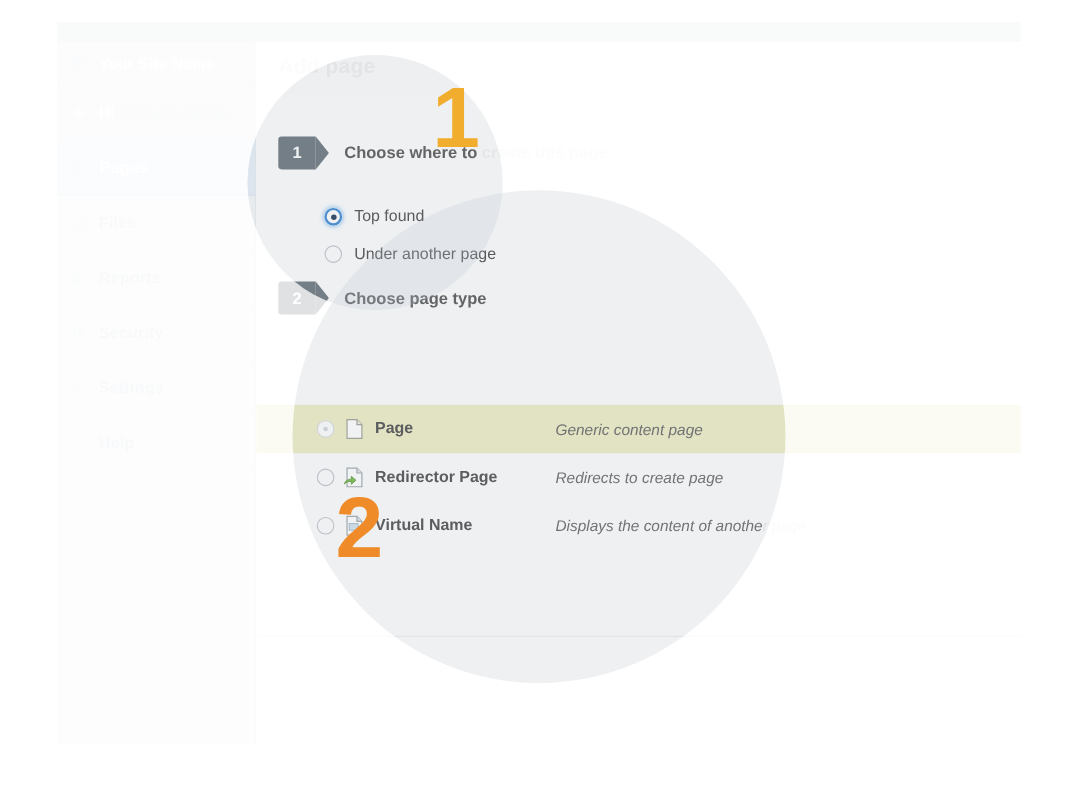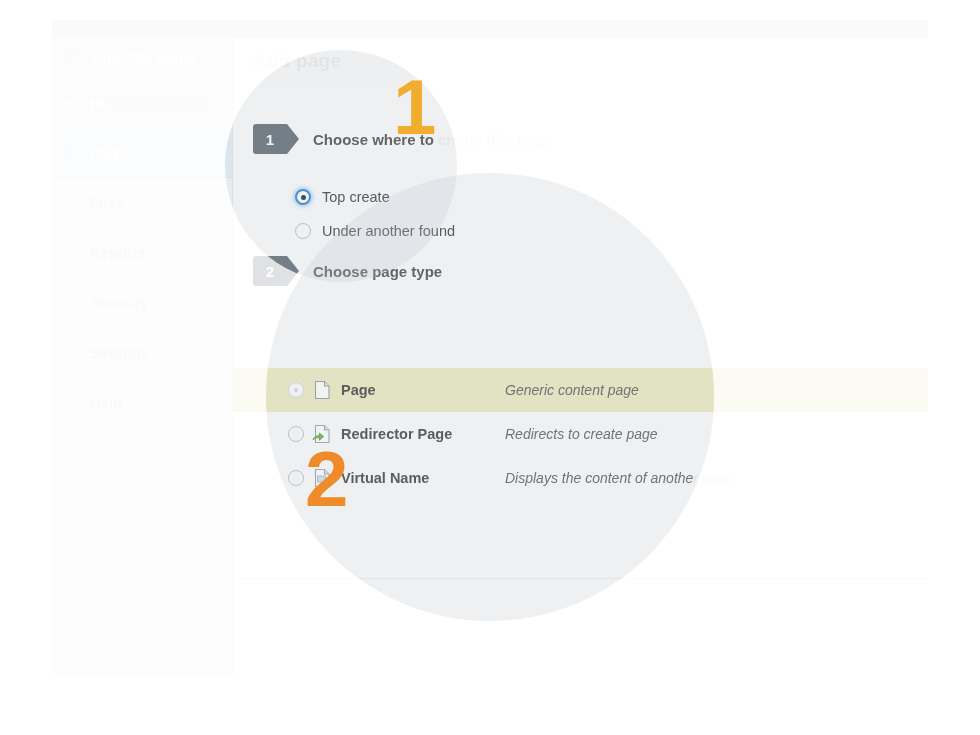--- a/index.html
+++ b/index.html
@@ -188,25 +188,25 @@
 
         <div class="step" style="left:20px;top:39px;">
           <div class="step-badge">
             <span>1</span>
           </div>
           <div class="step-title"><span>Choose where to</span><span class="dim"> create this page</span></div>
         </div>
 
         <div class="radio-row" style="left:62px;top:104px;">
           <span class="rbtn on"></span>
-          <span class="radio-lbl">Top create</span>
+          <span class="radio-lbl">Top found</span>
         </div>
         <div class="radio-row" style="left:62px;top:138px;">
           <span class="rbtn"></span>
-          <span class="radio-lbl">Under another found</span>
+          <span class="radio-lbl">Under another page</span>
         </div>
 
         <div class="step" style="left:20px;top:171px;">
           <div class="step-badge">
             <span>2</span>
           </div>
           <div class="step-title"><span>Choose page type</span><span class="dim"></span></div>
         </div>
 
         <div class="ptype-list">

